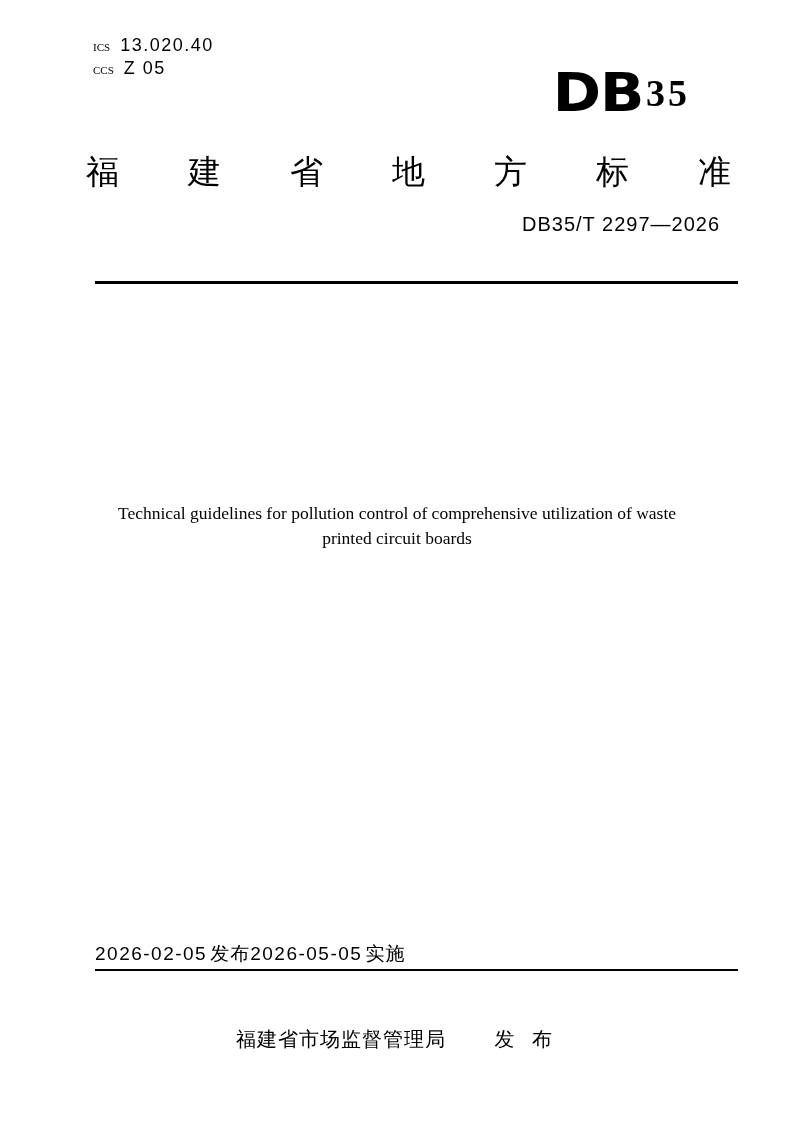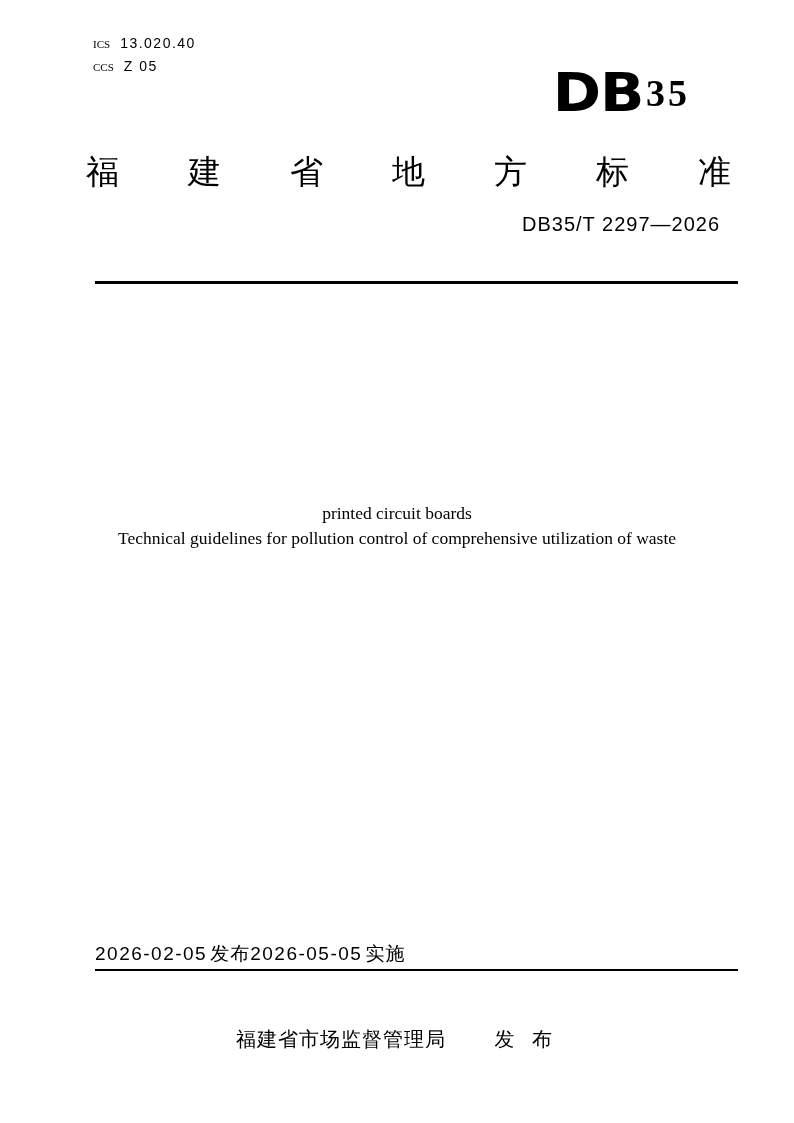--- a/index.html
+++ b/index.html
@@ -24,21 +24,21 @@
   }
   .ics-line { height: 23px; display: flex; align-items: baseline; }
   .ics-label {
     font-family: "Liberation Serif", serif;
     font-size: 11px;
   }
   .ics-value {
     font-family: "Liberation Sans", sans-serif;
     margin-left: 10px;
     letter-spacing: 1.5px;
-    font-size: 14px;
+    font-size: 18px;
   }
 
   
   .logo {
     position: absolute;
     top: 66px;
     right: 104px;
     display: flex;
     align-items: center;
     line-height: 1;
@@ -172,22 +172,22 @@
     <span>标</span>
     <span>准</span>
   </div>
 
   <div class="std-number">DB35/T 2297—2026</div>
 
   <div class="rule rule-top"></div>
 
 
   <div class="title-en">
+    <div>Technical guidelines for pollution control of comprehensive utilization of waste</div>
     <div>printed circuit boards</div>
-    <div>Technical guidelines for pollution control of comprehensive utilization of waste</div>
   </div>
 
   <div class="date-row">
     <div class="date-cell">
       <span class="date-value">2026-02-05</span>
       <span class="date-label">发布</span>
     </div>
     <div class="date-cell">
       <span class="date-value">2026-05-05</span>
       <span class="date-label">实施</span>

